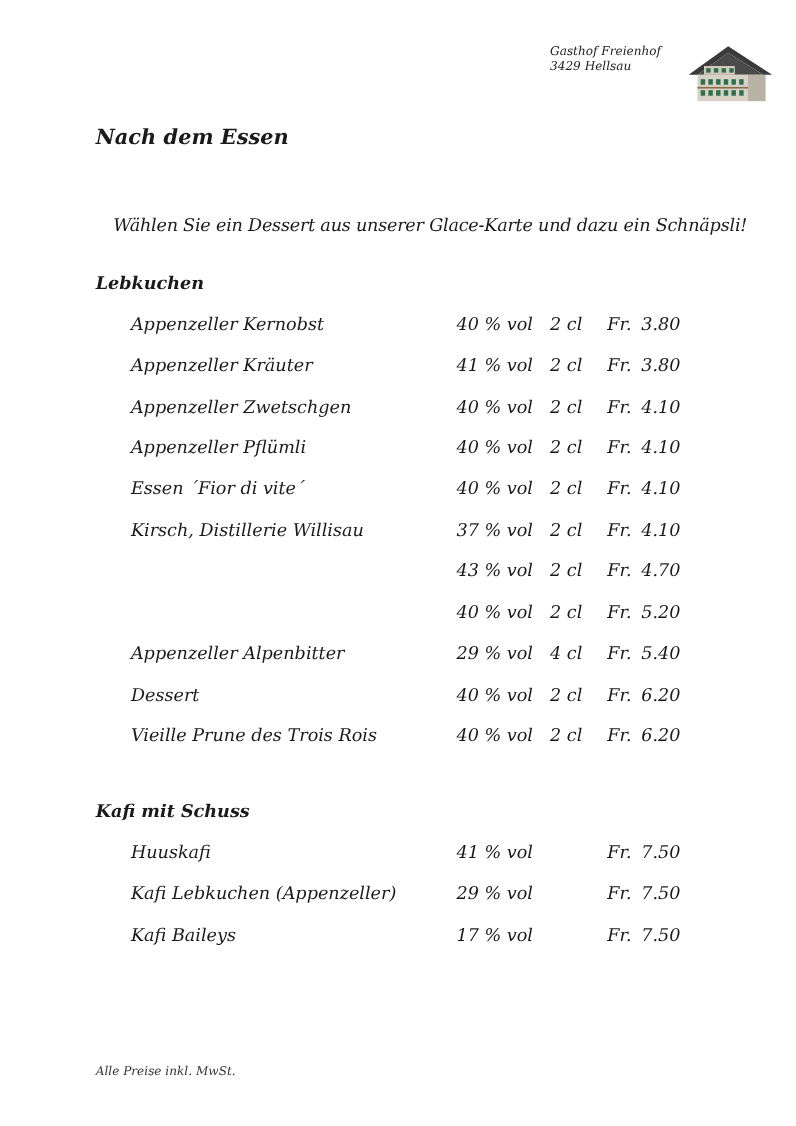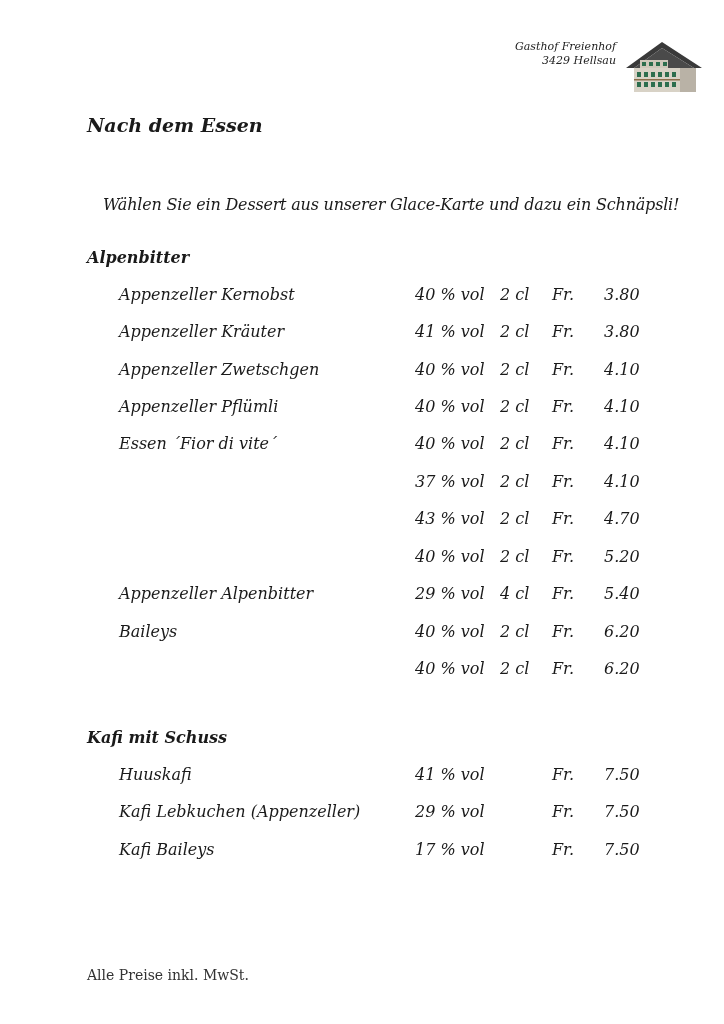--- a/index.html
+++ b/index.html
@@ -1,34 +1,34 @@
 <!DOCTYPE html>
 <html><head>
   <meta charset="utf-8">
   <style>
     html, body { margin: 0; padding: 0; background: #ffffff; }
     body {
       width: 724px; height: 1024px; position: relative; overflow: hidden;
       font-family: "DejaVu Serif", "Liberation Serif", serif;
       color: #1a1a1a;
     }
-    .header-block { position: absolute; left: 500px; top: 40px; width: 116px; text-align: right;
+    .header-block { position: absolute; left: 500px; top: 40px; width: 116px; 
       font-style: italic; font-size: 11px; line-height: 14px; color: #222; }
     .house { position: absolute; left: 624px; top: 40px; width: 80px; height: 54px; }
     .title { position: absolute; left: 87px; top: 114px; font-size: 19px; font-weight: bold; font-style: italic; margin: 0; }
     .intro { position: absolute; left: 87px; top: 179px; font-size: 16px; font-style: italic; margin: 16px; white-space: nowrap; letter-spacing: -0.2px; }
     .section-title { position: absolute; left: 87px; font-size: 16px; font-weight: bold; font-style: italic; margin: 0; }
     .row { position: absolute; left: 87px; width: 560px; height: 24px; font-style: italic; font-size: 16px; }
     .row span { position: absolute; top: 0; white-space: nowrap; }
     .c-name { left: 0; margin-left: 32px; }
     .c-vol { left: 328px; }
     .c-cl { left: 413px; }
     .c-cur { left: 465px; }
-    .c-price { left: 517px; text-align: center; }
-    .footer { position: absolute; left: 87px; top: 967px; font-size: 14px; color: #333; }
+    .c-price { left: 496px; text-align: center; }
+    .footer { position: absolute; left: 87px; top: 967px; font-size: 11px; font-style: italic; color: #333; }
   </style>
 </head>
 <body>
 
 <div class="header-block">
   <div>Gasthof Freienhof</div>
   <div>3429 Hellsau</div>
 </div>
 
 <svg class="house" viewBox="0 0 80 54">
@@ -54,21 +54,21 @@
       <rect x="34" y="42" width="4" height="5"></rect>
       <rect x="41" y="42" width="4" height="5"></rect>
       <rect x="48" y="42" width="4" height="5"></rect>
   </g>
   <rect x="10" y="39" width="46" height="1.5" fill="#8a6d4a"></rect>
 </svg>
 
 <h1 class="title">Nach dem Essen</h1>
 <p class="intro">Wählen Sie ein Dessert aus unserer Glace-Karte und dazu ein Schnäpsli!</p>
 
-<h2 class="section-title" style="top:248px">Alpenbitter</h2>
+<h2 class="section-title" style="top:248px">Lebkuchen</h2>
 
 <div class="row" style="top:285px">
     <span class="c-name">Appenzeller Kernobst</span>
     <span class="c-vol">40 % vol</span>
     <span class="c-cl">2 cl</span>
     <span class="c-cur">Fr.</span>
     <span class="c-price">3.80</span>
   </div>
 <div class="row" style="top:322px">
     <span class="c-name">Appenzeller Kräuter</span>
@@ -92,20 +92,21 @@
     <span class="c-price">4.10</span>
   </div>
 <div class="row" style="top:434px">
     <span class="c-name">Essen ´Fior di vite´</span>
     <span class="c-vol">40 % vol</span>
     <span class="c-cl">2 cl</span>
     <span class="c-cur">Fr.</span>
     <span class="c-price">4.10</span>
   </div>
 <div class="row" style="top:472px">
+    <span class="c-name">Kirsch, Distillerie Willisau</span>
     <span class="c-vol">37 % vol</span>
     <span class="c-cl">2 cl</span>
     <span class="c-cur">Fr.</span>
     <span class="c-price">4.10</span>
   </div>
 <div class="row" style="top:509px">
     <span class="c-vol">43 % vol</span>
     <span class="c-cl">2 cl</span>
     <span class="c-cur">Fr.</span>
     <span class="c-price">4.70</span>
@@ -117,27 +118,28 @@
     <span class="c-price">5.20</span>
   </div>
 <div class="row" style="top:584px">
     <span class="c-name">Appenzeller Alpenbitter</span>
     <span class="c-vol">29 % vol</span>
     <span class="c-cl">4 cl</span>
     <span class="c-cur">Fr.</span>
     <span class="c-price">5.40</span>
   </div>
 <div class="row" style="top:622px">
-    <span class="c-name">Baileys</span>
+    <span class="c-name">Dessert</span>
     <span class="c-vol">40 % vol</span>
     <span class="c-cl">2 cl</span>
     <span class="c-cur">Fr.</span>
     <span class="c-price">6.20</span>
   </div>
 <div class="row" style="top:659px">
+    <span class="c-name">Vieille Prune des Trois Rois</span>
     <span class="c-vol">40 % vol</span>
     <span class="c-cl">2 cl</span>
     <span class="c-cur">Fr.</span>
     <span class="c-price">6.20</span>
   </div>
 
 <h2 class="section-title" style="top:728px">Kafi mit Schuss</h2>
 
 <div class="row" style="top:765px">
     <span class="c-name">Huuskafi</span>

